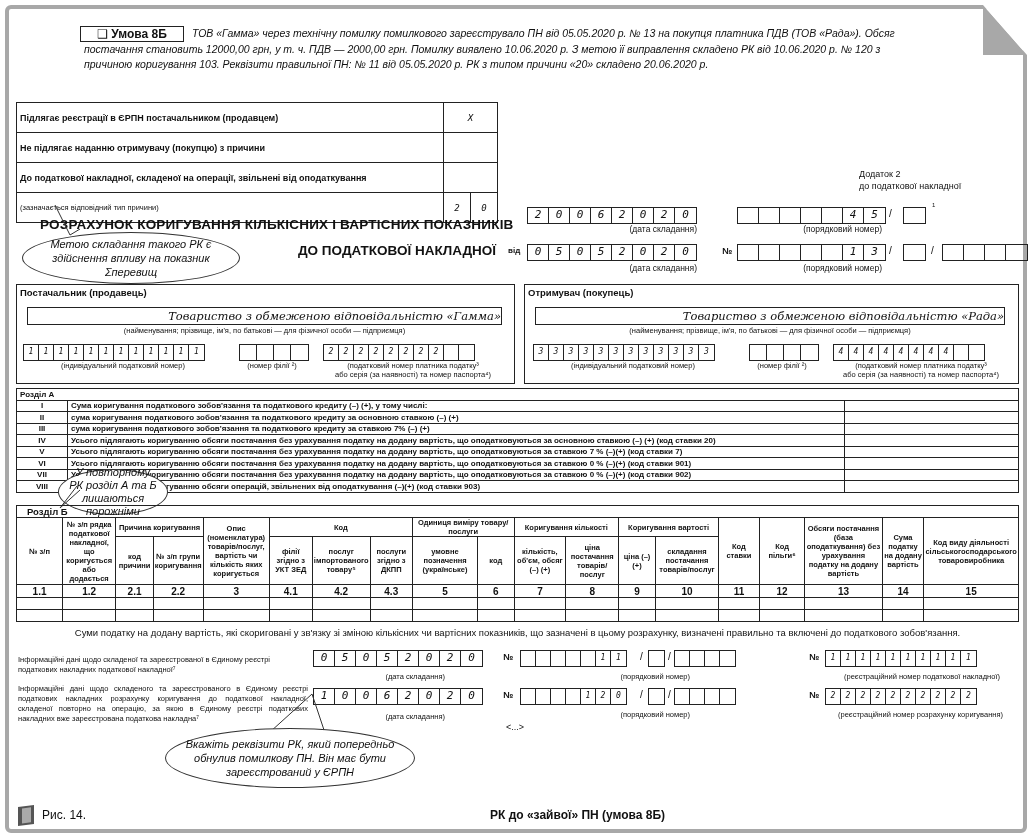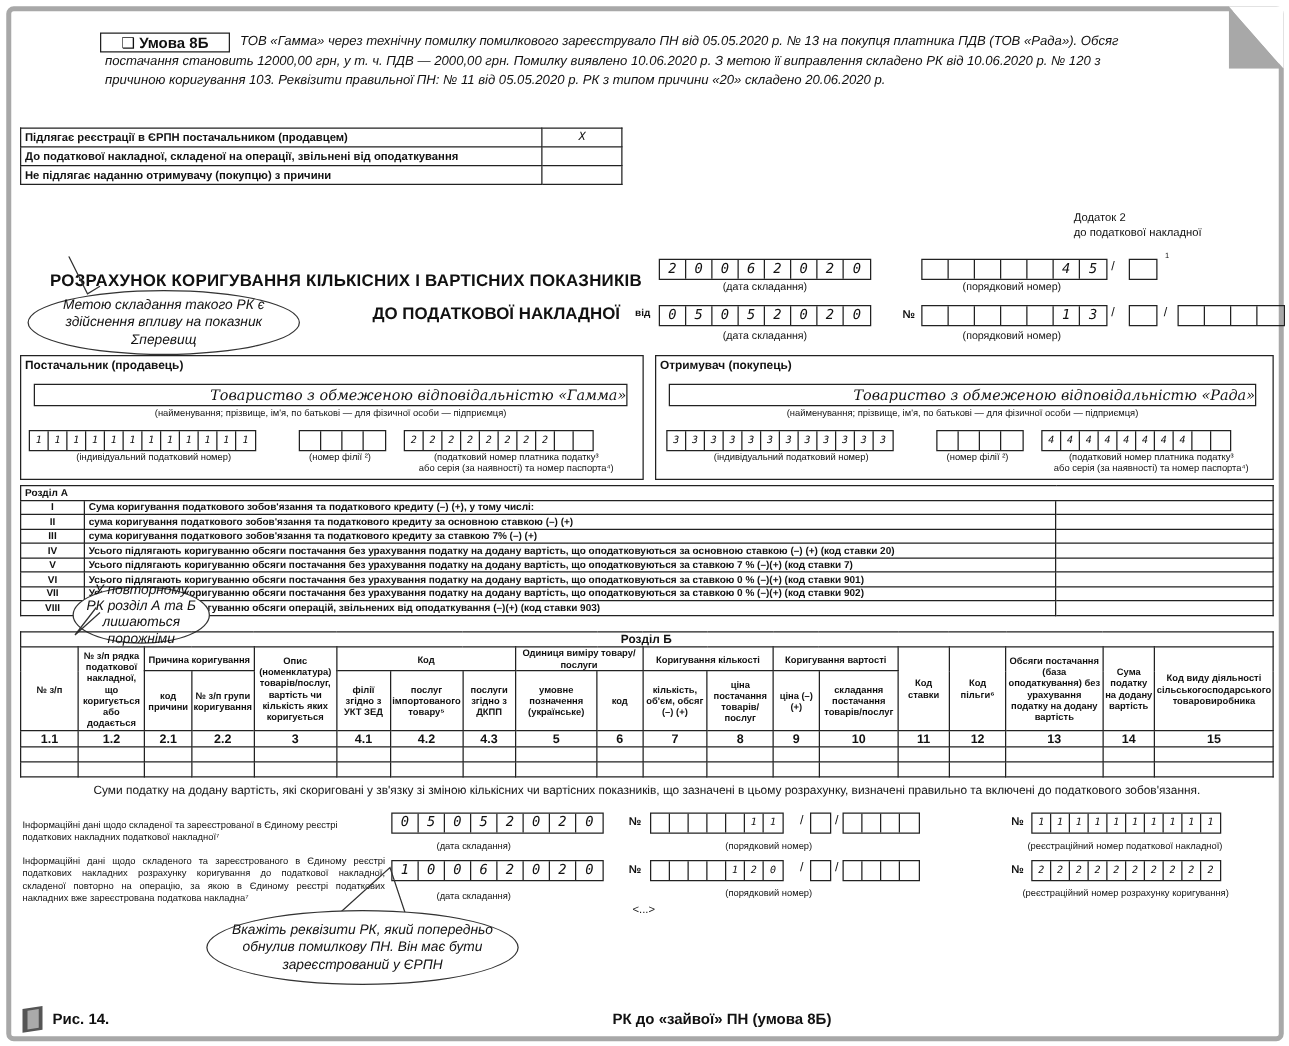--- a/index.html
+++ b/index.html
@@ -2,53 +2,53 @@
 <html><head>
 <meta charset="utf-8">
 <style>
 *{box-sizing:border-box;margin:0;padding:0}
 body{width:1031px;height:837px;background:#fff;font-family:"Liberation Sans","DejaVu Sans",sans-serif;color:#111;position:relative;overflow:hidden}
 .frame{position:absolute;left:5px;top:5px;width:1022px;height:828px;border:4px solid #a8a8a8;border-radius:6px;background:#fff}
 .abs{position:absolute}
 .cond-box{position:absolute;left:80px;top:26px;width:104px;height:16px;border:1px solid #222;font-weight:bold;font-size:12px;text-align:center;line-height:14px}
 .cond-text{position:absolute;left:84px;top:26px;width:840px;font-style:italic;font-size:10.5px;line-height:15.5px;text-indent:108px}
 .reg-table{position:absolute;left:16px;top:102px;width:482px;border-collapse:collapse;font-size:9px}
-.reg-table td{border:1px solid #222;height:15px;padding:0 3px;font-weight:bold}
+.reg-table td{border:1px solid #222;height:30px;padding:0 3px;font-weight:bold}
 .reg-table td.v{width:54px;text-align:center;font-weight:normal;font-family:"DejaVu Sans Mono",monospace;font-style:italic}
 .reg-table td.small{font-weight:normal;font-size:7.5px}
 .dig{display:inline-flex;border:1px solid #222}
 .dig span{display:inline-block;border-right:1px solid #222;text-align:center;font-family:"DejaVu Sans Mono",monospace;font-style:italic;font-size:11px}
 .dig span:last-child{border-right:none}
 .d18 span{width:21px;height:15px;line-height:14px}
 .d14 span{width:15px;height:15px;line-height:14px;font-size:8px}
-.cap{position:absolute;font-size:8.5px;text-align:center}
+.cap{position:absolute;font-size:8.5px;text-align:right}
 .title1{position:absolute;left:40px;top:217px;font-weight:bold;font-size:13.5px;letter-spacing:.2px}
 .title2{position:absolute;left:298px;top:243px;font-weight:bold;font-size:13.5px}
 .bubble{position:absolute;border:1px solid #333;border-radius:50%;background:#fff;font-style:italic;text-align:center;font-size:11px;line-height:14px;display:flex;align-items:center;justify-content:center;padding:4px 10px}
 .party{position:absolute;top:284px;height:100px;border:1px solid #222}
 .party .lbl{position:absolute;left:3px;top:2px;font-weight:bold;font-size:9.5px}
 .party .name{position:absolute;left:10px;top:22px;height:18px;border:1px solid #222;text-align:right;font-style:italic;font-size:11.5px;line-height:17px;font-family:"DejaVu Serif",serif}
 .party .namecap{position:absolute;top:41px;font-size:7.5px;text-align:center}
 .pcap{position:absolute;font-size:7.5px;text-align:center;line-height:9px}
 .secA{position:absolute;left:16px;top:388px;width:1003px;border-collapse:collapse;font-size:8px;font-weight:bold}
 .secA td{border:1px solid #222;height:11.5px;padding:0 3px}
 .secA td.n{width:51px;text-align:center}
 .secA td.val{width:174px}
 .secB{position:absolute;left:16px;top:505px;width:1003px;border-collapse:collapse;font-size:7.5px;font-weight:bold;text-align:center}
 .secB td{border:1px solid #222;padding:0 1px;line-height:9px}
-.secB td.hdr{text-align:center;font-size:9.5px;padding-left:0;height:12px}
+.secB td.hdr{text-align:left;font-size:9.5px;padding-left:10px;height:12px}
 .secB tr.nums td{font-size:10px;height:13px}
 .secB tr.empty td{height:12px}
 .sums{position:absolute;left:16px;top:627px;width:1003px;text-align:center;font-size:9.5px}
 .info{position:absolute;left:18px;font-size:7.5px;line-height:10px}
 .slash{position:absolute;font-size:10px}
 .no{position:absolute;font-size:9px;font-weight:bold}
 .footer-icon{position:absolute;left:18px;top:806px;width:16px;height:19px;background:#555;transform:skewY(-8deg)}
 .footer-icon::after{content:"";position:absolute;left:4px;top:2px;width:9px;height:15px;background:#aaa}
-.fig{position:absolute;left:42px;top:808px;font-weight:bold;font-size:12px}
+.fig{position:absolute;left:42px;top:808px;font-weight:normal;font-size:12px}
 .figcap{position:absolute;left:490px;top:808px;font-weight:bold;font-size:12px}
 </style>
 </head>
 <body>
 
 <div class="frame"></div>
 <svg class="abs" style="left:983px;top:5px" width="44" height="50">
   <polygon points="0,0 44,50 0,50" fill="#a8a8a8"></polygon>
     <polygon points="0,0 44,0 44,50" fill="#fff"></polygon>
 </svg>
@@ -56,26 +56,31 @@
 <div class="cond-box">❑ Умова 8Б</div>
 <div class="cond-text">ТОВ «Гамма» через технічну помилку помилкового зареєструвало ПН від 05.05.2020 р. № 13 на покупця платника ПДВ (ТОВ «Рада»). Обсяг постачання становить 12000,00 грн, у т. ч. ПДВ — 2000,00 грн. Помилку виявлено 10.06.2020 р. З метою її виправлення складено РК від 10.06.2020 р. № 120 з причиною коригування 103. Реквізити правильної ПН: № 11 від 05.05.2020 р. РК з типом причини «20» складено 20.06.2020 р.</div>
 
 <table class="reg-table">
   <tbody>
       <tr>
         <td>Підлягає реєстрації в ЄРПН постачальником (продавцем)</td>
         <td class="v" colspan="2">X</td>
       </tr>
   <tr>
+        <td>Не підлягає наданню отримувачу (покупцю) з причини</td>
+        <td class="v" colspan="2"></td>
+      </tr>
+  <tr>
         <td>До податкової накладної, складеної на операції, звільнені від оподаткування</td>
         <td class="v" colspan="2"></td>
       </tr>
   <tr>
-        <td>Не підлягає наданню отримувачу (покупцю) з причини</td>
-        <td class="v" colspan="2"></td>
+        <td class="small">(зазначається відповідний тип причини)</td>
+        <td class="v" style="width:27px">2</td>
+        <td class="v" style="width:27px">0</td>
       </tr>
 </tbody>
   </table>
 
 <div class="abs" style="left:859px;top:168px;font-size:9px;line-height:12px">
   <div>Додаток 2</div>
   <div>до податкової накладної</div>
 </div>
 
 <div class="title1">РОЗРАХУНОК КОРИГУВАННЯ КІЛЬКІСНИХ І ВАРТІСНИХ ПОКАЗНИКІВ</div>

